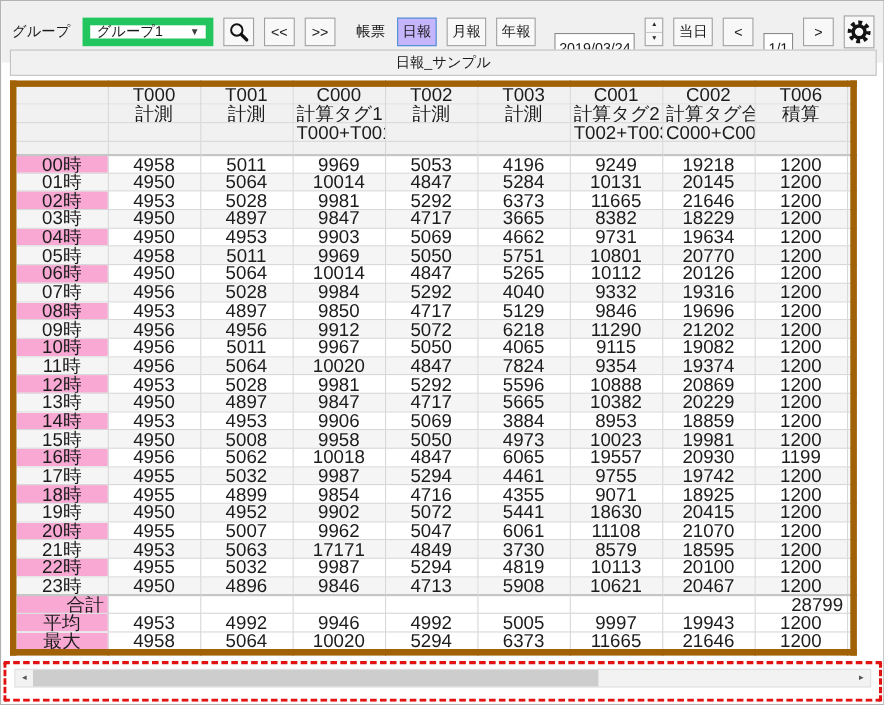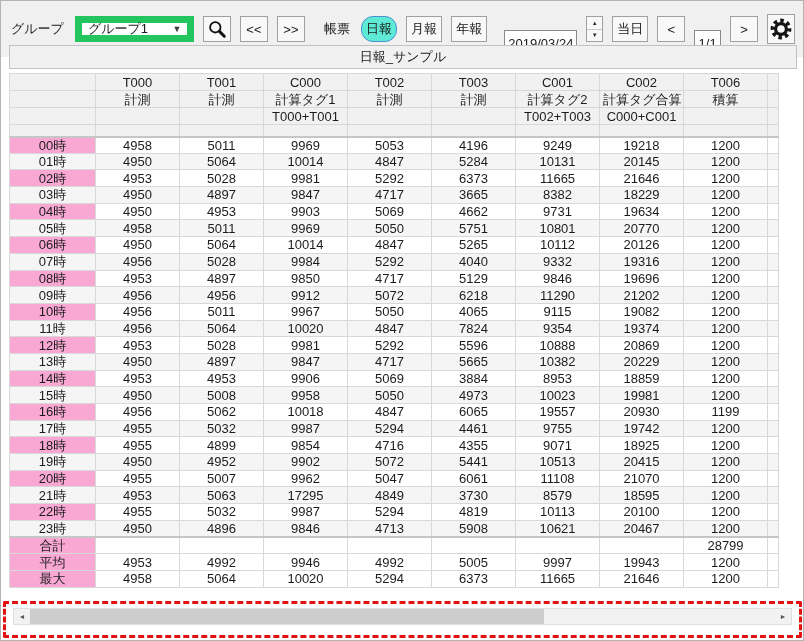--- a/index.html
+++ b/index.html
@@ -34,21 +34,21 @@
   .combobox .combo-text { flex:1; font-size:13px; }
   .combo-arrow { width:20px; text-align:center; font-size:9px; color:#3d3d3d; }
   .btn {
     height:26px; min-width:28px;
     background:#f8f8f8; border:1px solid #a0a0a0;
     display:flex; align-items:center; justify-content:center;
     font-size:13px; color:#1a1a1a; padding:0 7px;
     white-space:nowrap; cursor:default;
   }
   .btn.square { width:27px; padding:0; }
-  .btn.selected { background:#5eead4; border-color:#4a90d2;border-radius:12px; }
+  .btn.selected { background:#c4b5fd; border-color:#4a90d2; }
   .field {
     height:26px; background:#ffffff; border:1px solid #8a8a8a;
     display:flex; align-items:center; justify-content:center;
     font-size:13px;
     margin-top:28px;
   }
   .date-field { width:94px; }
   .page-field { width:34px;text-decoration:underline; }
   .spinner {
     width:21px; height:26px; border:1px solid #a0a0a0; background:#f8f8f8;
@@ -70,35 +70,35 @@
     font-size:13px; color:#1a1a1a;
   }
 
   
   .table-wrap {
     position:absolute; left:8px; top:72px; width:788px; height:527px;
     overflow:hidden;
   }
   table.report {
     width:770px; table-layout:fixed; border-collapse:collapse;
-    border:1px solid #a16207;
-    font-size:13px; color:#1c1c1c;
+    border:6px solid #a16207;
+    font-size:17px; color:#1c1c1c;
   }
   table.report td {
     border:1px solid #d8d8d8;
     height:16.7px; line-height:15px;
     text-align:center; padding:0 3px;
     overflow:hidden; white-space:nowrap;
     background:#ffffff;
   }
   table.report tr.hdr td { background:#f1f1f1; height:17px; }
   table.report tr.hdr-last td { height:12px; border-bottom:2px solid #c6c6c6; }
   table.report tr.alt td { background:#f5f5f5; }
   table.report td.lbl { background:#f9a8d4; }
-  table.report tr.total-sep td { border-top:2px solid #c6c6c6; }
+  table.report tr.total-sep td { border-top:2px solid #c6c6c6;text-align:right; }
 
   
   .hscrollbar {
     position:absolute; left:12px; top:607px; width:779px; height:17px;
     background:#f2f2f2; border:1px solid #e0e0e0;
     display:flex; align-items:center;
   }
   .sb-arrow {
     width:16px; height:100%; display:flex; align-items:center; justify-content:center;
     font-size:7px; color:#555; flex:0 0 auto;
@@ -469,42 +469,42 @@
             <td>1200</td>
             <td></td>
           </tr>
           <tr class="alt">
             <td class="lbl">19時</td>
             <td>4950</td>
             <td>4952</td>
             <td>9902</td>
             <td>5072</td>
             <td>5441</td>
-            <td>10513</td>
+            <td>18630</td>
             <td>20415</td>
             <td>1200</td>
             <td></td>
           </tr>
           <tr>
             <td class="lbl">20時</td>
             <td>4955</td>
             <td>5007</td>
             <td>9962</td>
             <td>5047</td>
             <td>6061</td>
             <td>11108</td>
             <td>21070</td>
             <td>1200</td>
             <td></td>
           </tr>
           <tr class="alt">
             <td class="lbl">21時</td>
             <td>4953</td>
             <td>5063</td>
-            <td>17295</td>
+            <td>17171</td>
             <td>4849</td>
             <td>3730</td>
             <td>8579</td>
             <td>18595</td>
             <td>1200</td>
             <td></td>
           </tr>
           <tr>
             <td class="lbl">22時</td>
             <td>4955</td>

